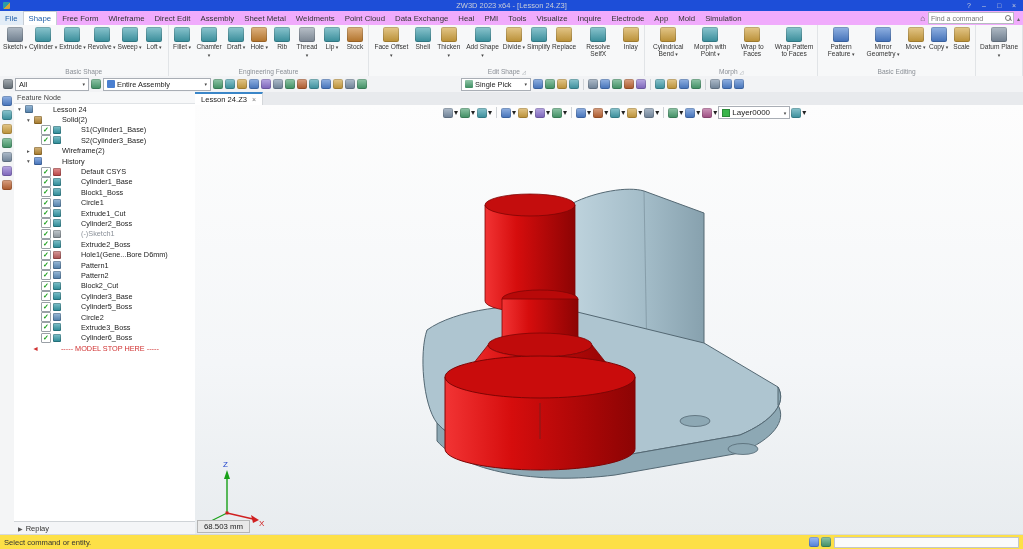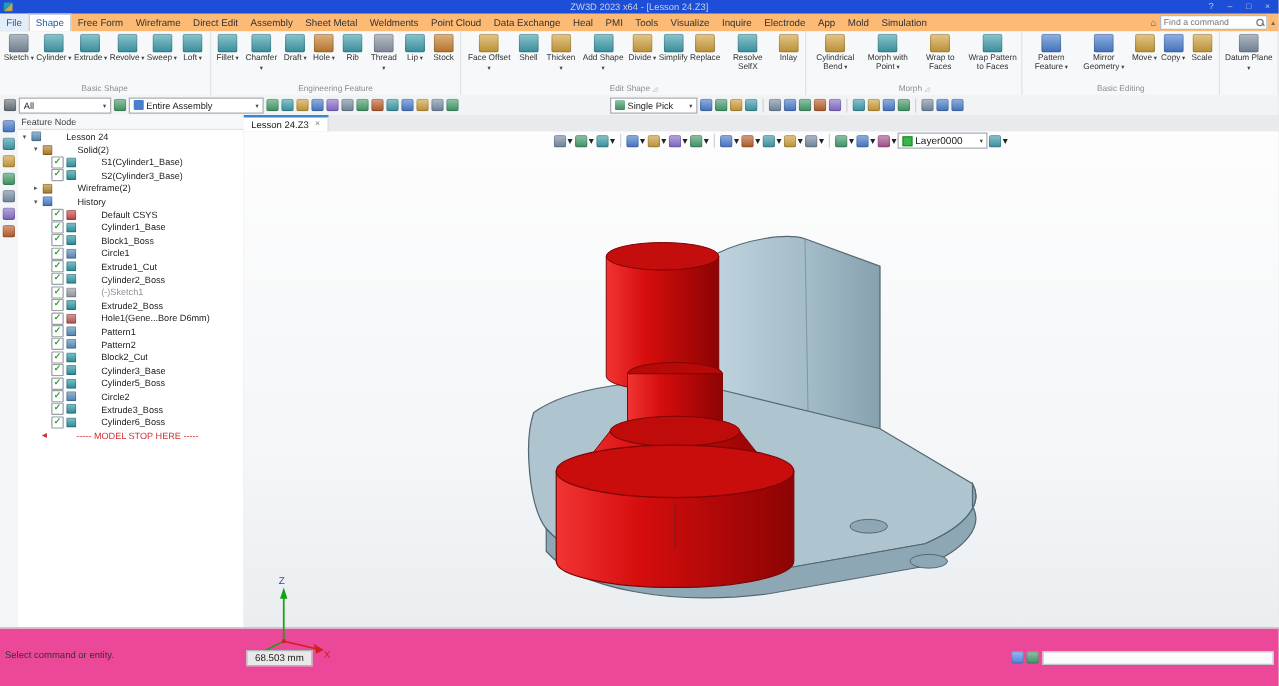--- a/index.html
+++ b/index.html
@@ -8,21 +8,21 @@
   
   #titlebar{left:0;top:0;right:0;height:11px;background:#1d4ed8;color:#c9ced9;
             display:flex;align-items:center;font-size:7.5px;position:absolute}
   #app-logo{width:7px;height:7px;margin-left:3px;border-radius:1px;
             background:linear-gradient(135deg,#2e9aa8 50%,#d2a23c 50%)}
   .t-title{position:absolute;left:0;right:0;text-align:center;pointer-events:none}
   .t-controls{margin-left:auto;display:flex;align-items:center;gap:1px;padding-right:2px}
   .t-btn{width:14px;height:11px;display:flex;align-items:center;justify-content:center;
          font-size:7px;color:#c9ced9}
   
-  #menubar{left:0;top:11px;right:0;height:14px;background:#fdba74;border-bottom:1px solid #d9dcdf;
+  #menubar{left:0;top:11px;right:0;height:14px;background:#f0abfc;border-bottom:1px solid #d9dcdf;
            display:flex;align-items:stretch;font-size:7.8px;position:absolute}
   .mtab{padding:0 5px;display:flex;align-items:center;color:#333;white-space:nowrap}
   .mtab.file{background:#e3edf7;color:#1f5fa8}
   .mtab.active{background:#fff;border:1px solid #c6cdd5;border-bottom:none;color:#1f5fa8}
   .mright{margin-left:auto;display:flex;align-items:center;gap:3px;padding-right:3px}
   .home{font-size:8px;color:#555}
   .searchbox{width:80px;height:10px;background:#fff;border:1px solid #b7bbc1;
              display:flex;align-items:center;padding:0 2px;gap:2px}
   .searchbox input{border:none;outline:none;flex:1;font-size:7px;font-family:"Liberation Sans",sans-serif;
                    color:#666;background:transparent;padding:0;min-width:0}
@@ -93,22 +93,22 @@
         align-items:center;gap:5px;padding:0 6px;font-size:7.6px;color:#222}
   .dtab .x{color:#777;font-size:7px}
   .cbody{position:absolute;top:13px;left:0;right:0;bottom:0;
          background:linear-gradient(180deg,#fdfdfd 0%,#f4f6f8 60%,#e8ecef 100%);overflow:hidden}
   .hint{position:absolute;left:6px;top:1px;font-size:7.4px;color:#222;line-height:9px;z-index:3}
   .vtoolbar{position:absolute;left:248px;top:1px;display:flex;align-items:center;gap:1px;z-index:3}
   #modelsvg{position:absolute;inset:0;z-index:1}
   .dimbox{position:absolute;left:2px;bottom:2px;background:#e9e9e9;border:1px solid #b5b5b5;
           font-size:7.8px;padding:1px 6px;color:#222;z-index:3}
   
-  #statusbar{left:0;bottom:0;right:0;height:14px;background:#ec4899;border-top:1px solid #d6d9dc;
-             display:flex;font-size:7.6px;color:#333;padding:16px 4px;position:absolute}
+  #statusbar{left:0;bottom:0;right:0;height:14px;background:#fde047;border-top:1px solid #d6d9dc;
+             display:flex;align-items:center;font-size:7.6px;color:#333;padding:0 4px;position:absolute}
   .sb-right{margin-left:auto;display:flex;align-items:center;gap:3px}
   .sb-box{width:183px;height:9px;border:1px solid #c3c6ca;background:#fafbfc}
 </style>
 </head>
 <body>
 
 <div id="titlebar">
   <span id="app-logo"></span>
   <span class="t-title">ZW3D 2023 x64 - [Lesson 24.Z3]</span>
   <span class="t-controls">
@@ -370,21 +370,21 @@
       <span class="tbicon">
         <span class="tbx" style="background: linear-gradient(rgba(255, 255, 255, 0.4), rgba(0, 0, 0, 0.12)), rgb(210, 162, 60);"></span>
       </span>
       <span class="tbicon">
         <span class="tbx" style="background: linear-gradient(rgba(255, 255, 255, 0.4), rgba(0, 0, 0, 0.12)), rgb(122, 144, 168);"></span>
       </span>
       <span class="tbicon">
         <span class="tbx" style="background: linear-gradient(rgba(255, 255, 255, 0.4), rgba(0, 0, 0, 0.12)), rgb(70, 160, 110);"></span>
       </span>
     </span>
-  <span class="cmb" style="width:62px;margin-left:119px">
+  <span class="cmb" style="width:62px;margin-left:92px">
     <span class="cico" id="pick-ico" style="background: linear-gradient(rgba(255, 255, 255, 0.4), rgba(0, 0, 0, 0.12)), rgb(70, 160, 110);"></span>
     <span style="flex:1">Single Pick</span>
       <span class="arr">▾</span>
   </span>
   <span id="sel-c" class="irow">
       <span class="tbicon">
         <span class="tbx" style="background: linear-gradient(rgba(255, 255, 255, 0.4), rgba(0, 0, 0, 0.12)), rgb(74, 127, 208);"></span>
       </span>
       <span class="tbicon">
         <span class="tbx" style="background: linear-gradient(rgba(255, 255, 255, 0.4), rgba(0, 0, 0, 0.12)), rgb(70, 160, 110);"></span>

